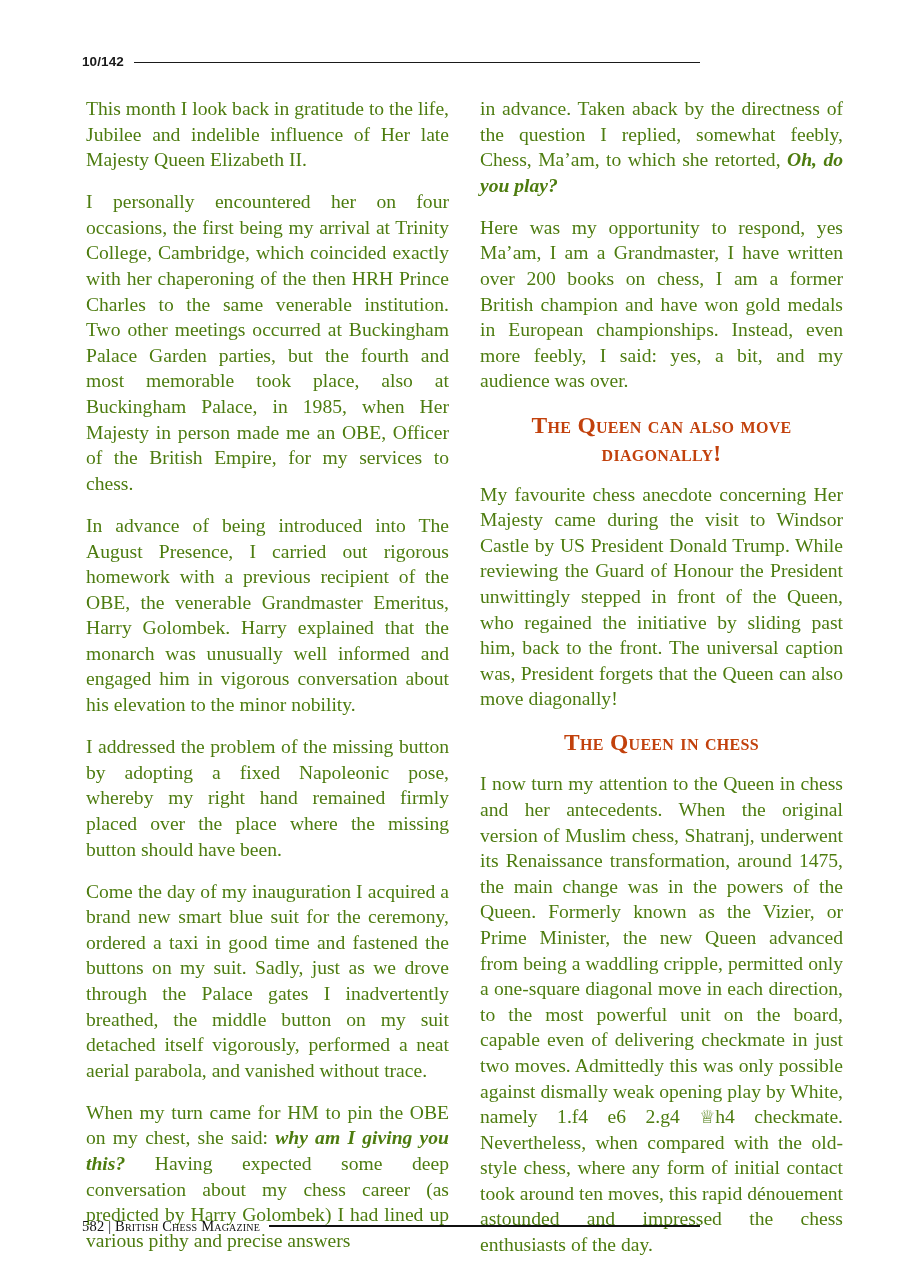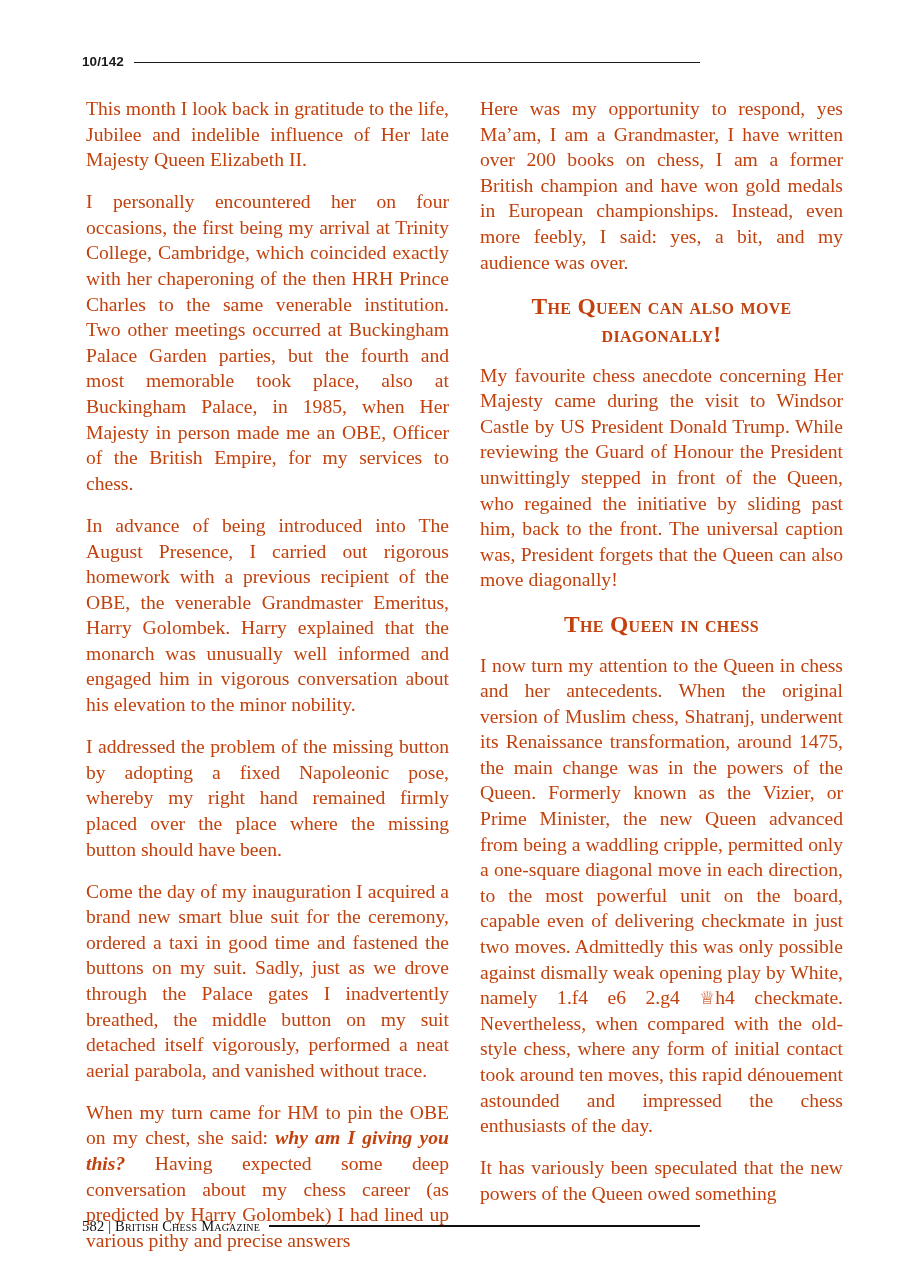--- a/index.html
+++ b/index.html
@@ -68,21 +68,21 @@
     flex: 0 0 363px;
   }
 
   p.body-text {
     margin: 0 0 16.5px 0;
     font-size: 19.6px;
     line-height: 25.6px;
     text-align: justify;
     text-justify: inter-word;
     hyphens: none;
-    color: #c2410c;
+    color: #4d7c0f;
   }
   p.body-text:last-child { margin-bottom: 0; }
 
   .bi { font-weight: 700; font-style: italic; }
 
   .queen-glyph {
     font-family: "DejaVu Sans", sans-serif;
     font-size: 18px;
     line-height: 1;
   }
@@ -153,20 +153,23 @@
       <p class="body-text">Come the day of my inauguration I acquired a brand new smart blue suit for the ceremony, ordered a taxi in good time and fastened the buttons on my suit. Sadly, just as we drove through the Palace gates I inadvertently breathed, the middle button on my suit detached itself vigorously, performed a neat aerial parabola, and vanished without trace.</p>
 
       <p class="body-text">
         <span>When my turn came for HM to pin the OBE on my chest, she said: </span><span class="bi">why am I giving you this?</span><span> Having expected some deep conversation about my chess career (as predicted by Harry Golombek) I had lined up various pithy and precise answers</span>
       </p>
 
     </div>
 
     <div class="col">
 
+      <p class="body-text">
+        <span>in advance. Taken aback by the directness of the question I replied, somewhat feebly, Chess, Ma’am, to which she retorted, </span><span class="bi">Oh, do you play?</span>
+      </p>
 
       <p class="body-text">Here was my opportunity to respond, yes Ma’am, I am a Grandmaster, I have written over 200 books on chess, I am a former British champion and have won gold medals in European championships. Instead, even more feebly, I said: yes, a bit, and my audience was over.</p>
 
       <h2 class="section-head">The Queen can also move diagonally!</h2>
 
       <p class="body-text">My favourite chess anecdote concerning Her Majesty came during the visit to Windsor Castle by US President Donald Trump. While reviewing the Guard of Honour the President unwittingly stepped in front of the Queen, who regained the initiative by sliding past him, back to the front. The universal caption was, President forgets that the Queen can also move diagonally!</p>
 
       <h2 class="section-head tight-top">The Queen in chess</h2>
 
       <p class="body-text">

